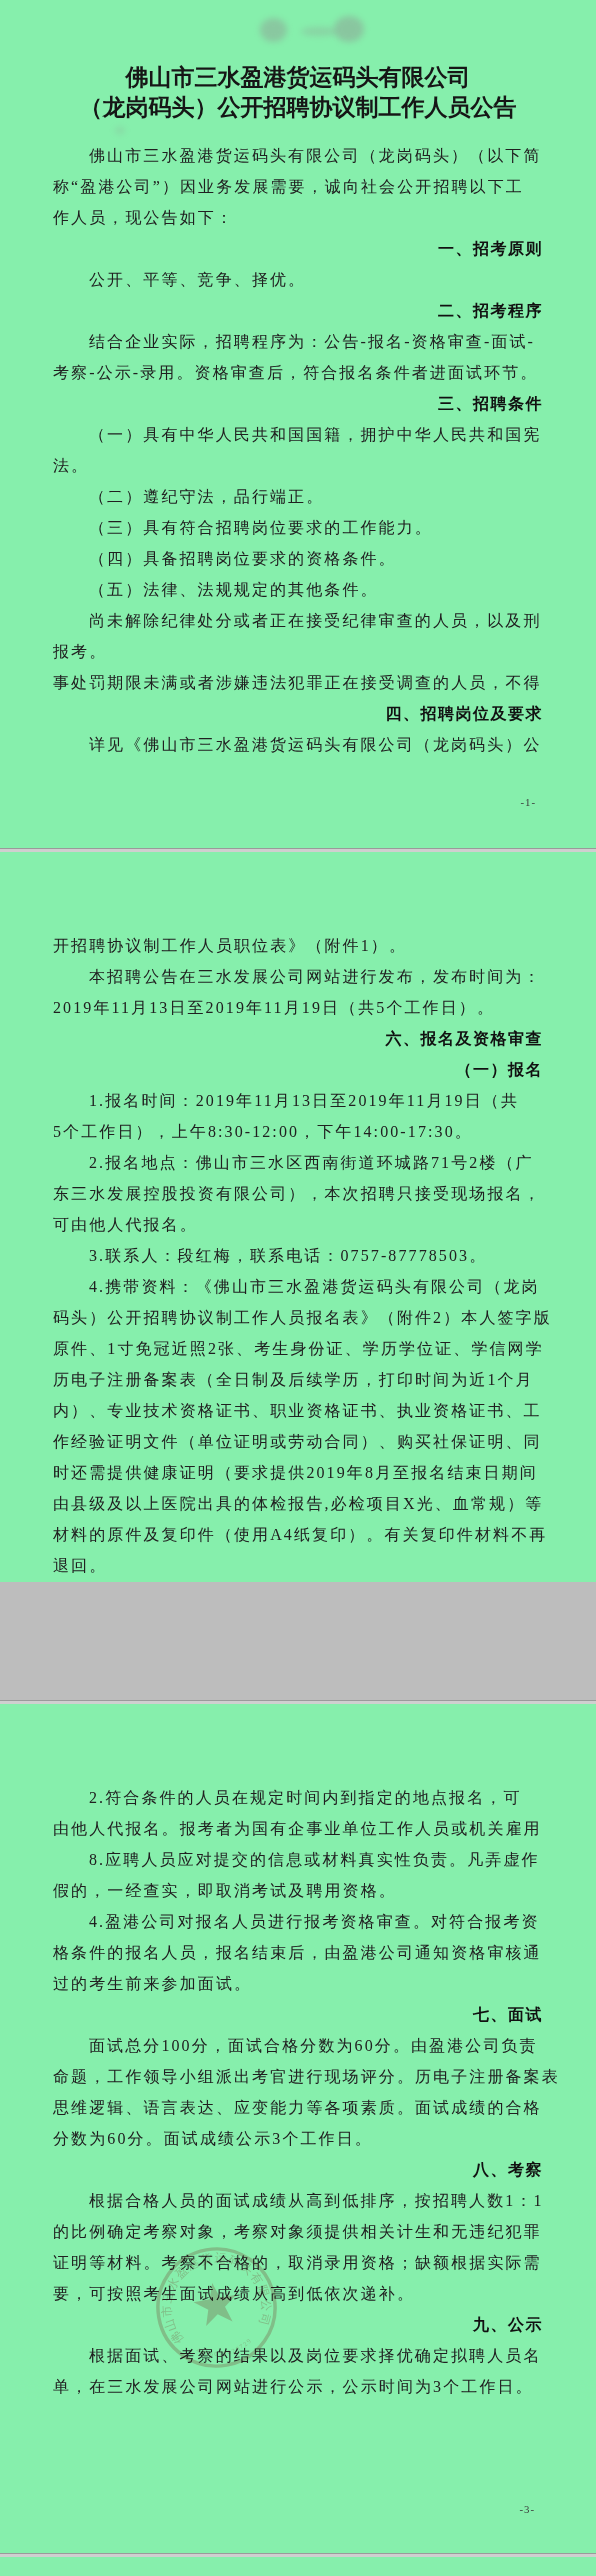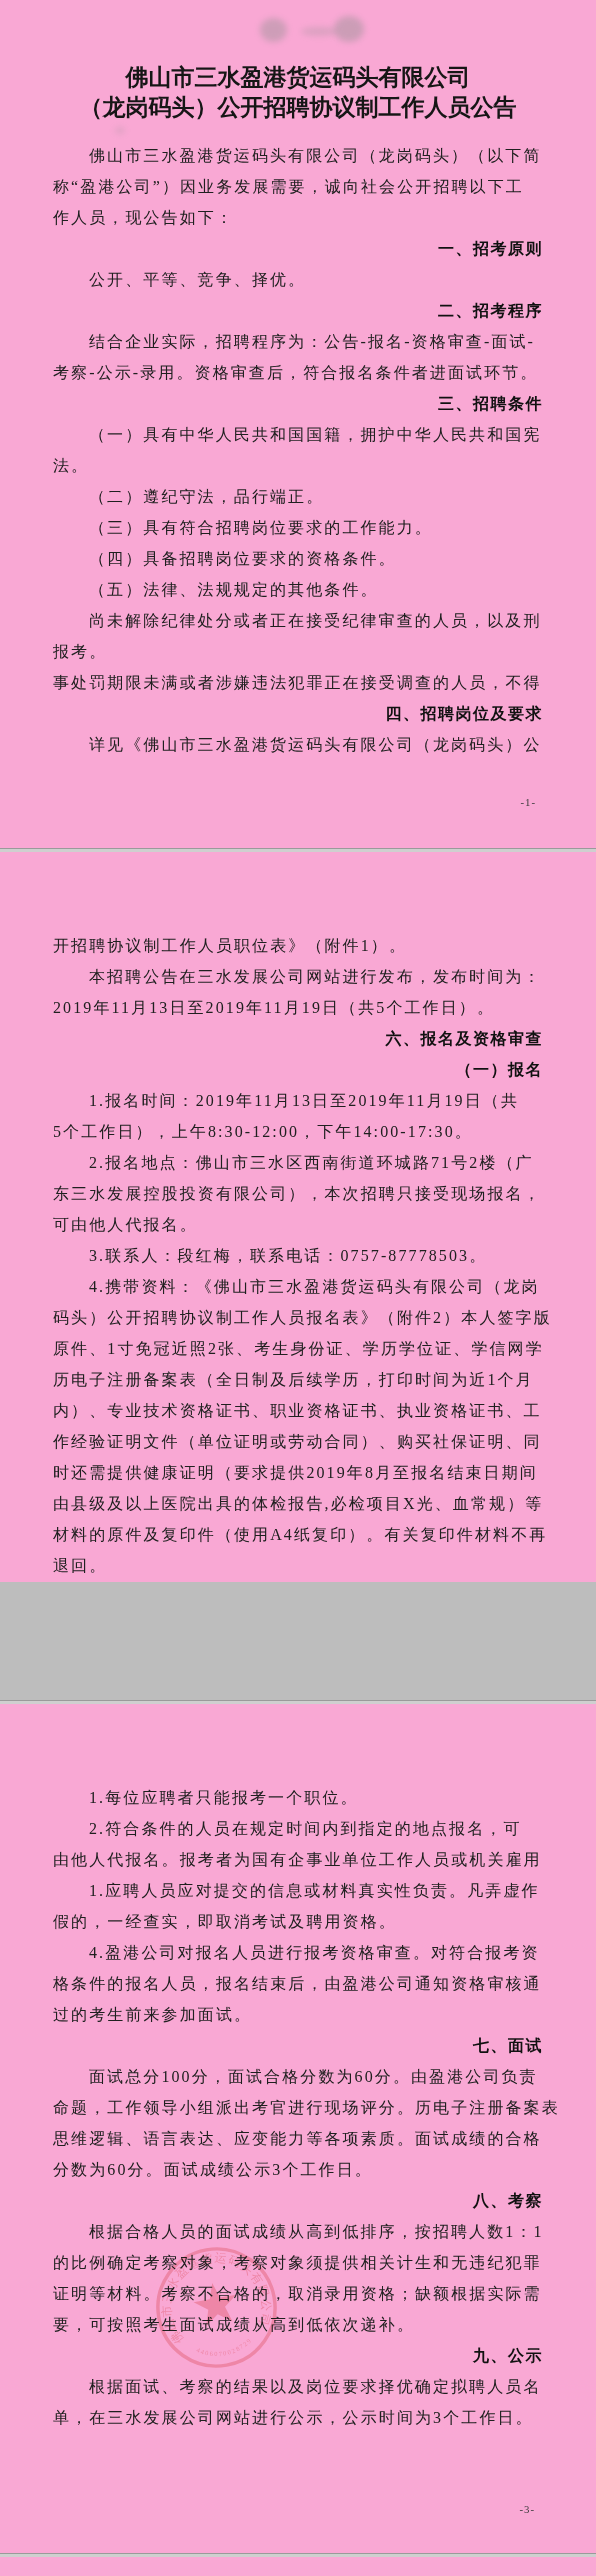--- a/index.html
+++ b/index.html
@@ -4,21 +4,21 @@
 <style>
   html,body{margin:0;padding:0;}
   body{
     width:596px;height:3405px;position:relative;
     background:#bdbdbd;
     font-family:"Liberation Serif","DejaVu Serif",serif;
     color:#1d1d1d;
   }
   .page{
     position:absolute;left:0;width:596px;
-    background:#f9a8d4;
+    background:#86efac;
     overflow:hidden;
   }
   .page-sep{position:absolute;left:0;width:596px;height:4.1px;background:#cfcfcf;border-top:0.5px solid #9a9a9a;border-bottom:0.5px solid #ababab;}
   #page1{top:0;height:848px;}
   #sep1{top:848px;}
   #page2{top:852px;height:730px;}
   #sep2{top:1700px;}
   #page3{top:1704px;height:849px;}
   #sep3{top:2553px;}
   #page4{top:2557px;height:848px;}
@@ -118,24 +118,23 @@
       <div class="line fl">材料的原件及复印件（使用A4纸复印）。有关复印件材料不再</div>
       <div class="line fl">退回。</div>
       <div class="line hd">（二）资格审查</div>
     </div>
   <div class="page-num" id="pn2">-2-</div>
 </div>
 <div class="page-sep" id="sep2"></div>
 
 <div class="page" id="page3">
   <div class="lines">
-      <div class="line in">1.每位应聘者只能报考一个职位。</div>
       <div class="line in">2.符合条件的人员在规定时间内到指定的地点报名，可</div>
       <div class="line fl">由他人代报名。报考者为国有企事业单位工作人员或机关雇用</div>
-      <div class="line in">1.应聘人员应对提交的信息或材料真实性负责。凡弄虚作</div>
+      <div class="line in">8.应聘人员应对提交的信息或材料真实性负责。凡弄虚作</div>
       <div class="line fl">假的，一经查实，即取消考试及聘用资格。</div>
       <div class="line in">4.盈港公司对报名人员进行报考资格审查。对符合报考资</div>
       <div class="line fl">格条件的报名人员，报名结束后，由盈港公司通知资格审核通</div>
       <div class="line fl">过的考生前来参加面试。</div>
       <div class="line hd">七、面试</div>
       <div class="line in">面试总分100分，面试合格分数为60分。由盈港公司负责</div>
       <div class="line fl">命题，工作领导小组派出考官进行现场评分。历电子注册备案表</div>
       <div class="line fl">思维逻辑、语言表达、应变能力等各项素质。面试成绩的合格</div>
       <div class="line fl">分数为60分。面试成绩公示3个工作日。</div>
       <div class="line hd">八、考察</div>

